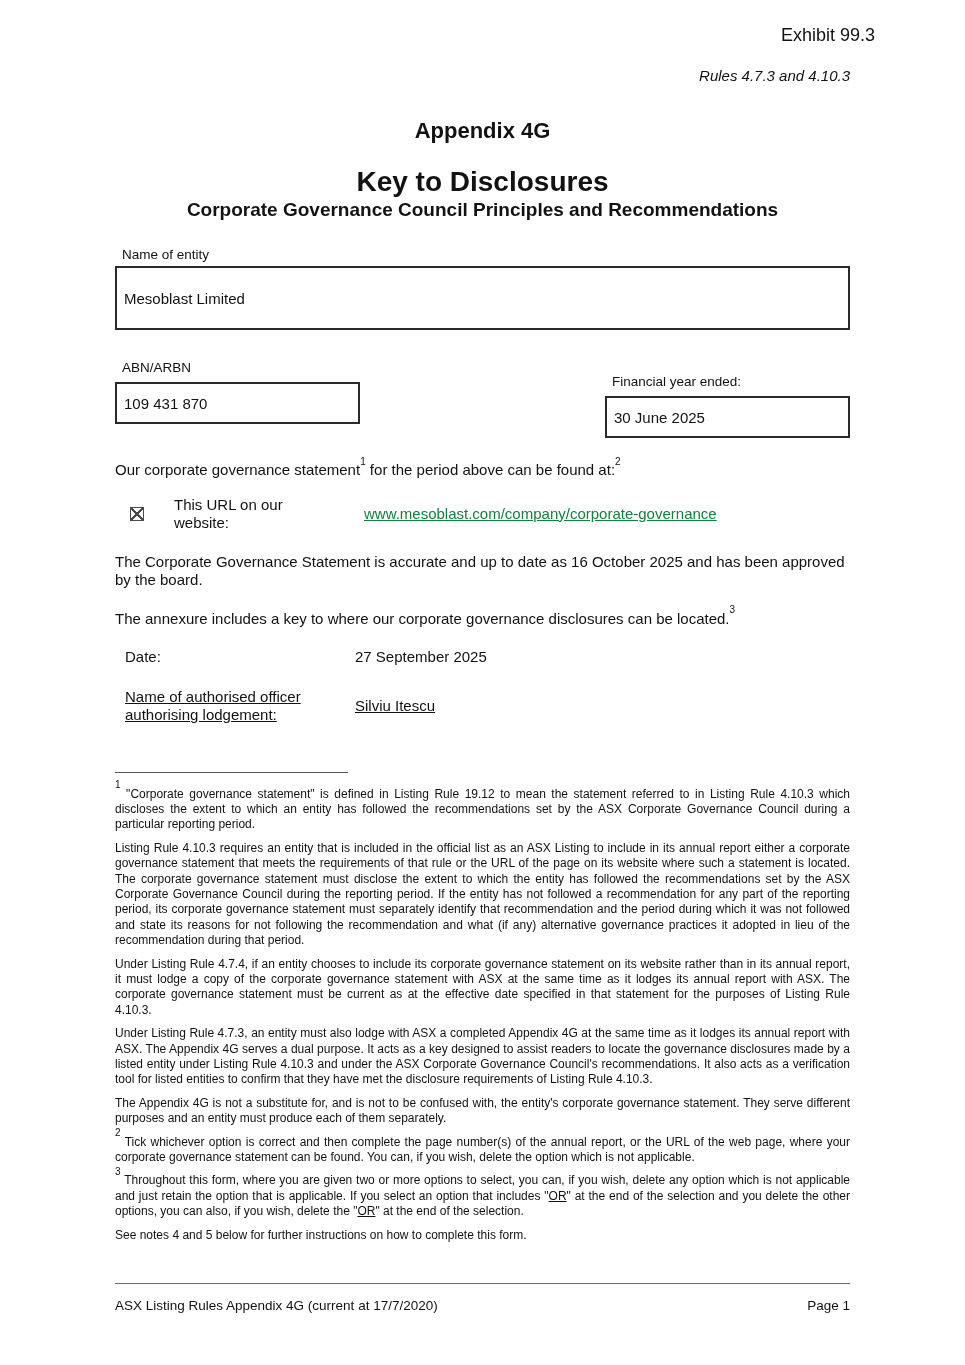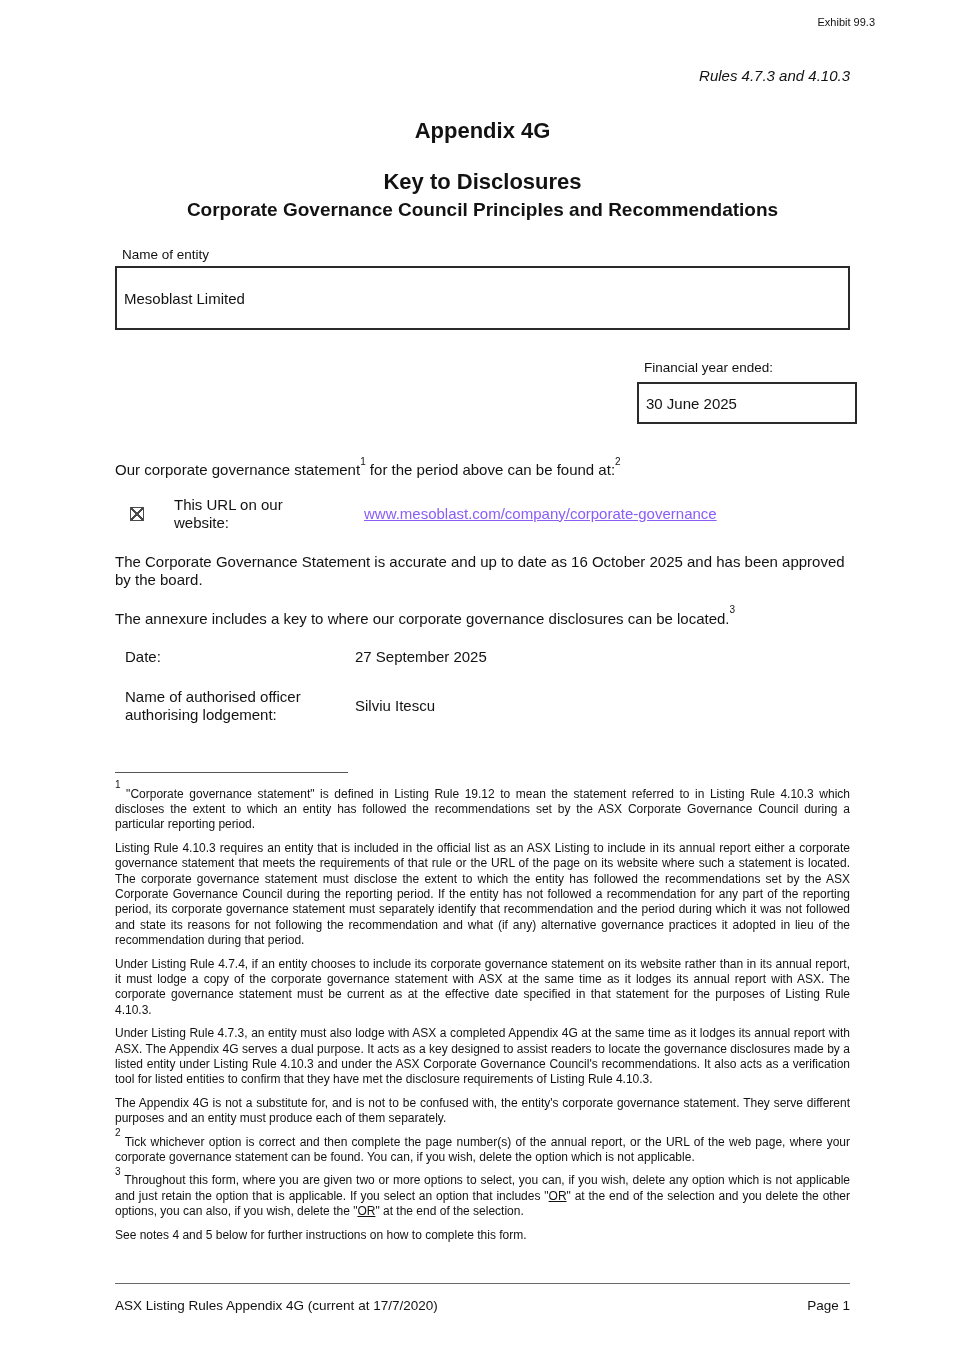--- a/index.html
+++ b/index.html
@@ -5,48 +5,48 @@
   * { margin: 0; padding: 0; box-sizing: border-box; }
   html, body { background: #ffffff; }
   body {
     width: 965px; height: 1365px;
     position: relative;
     overflow: hidden;
     font-family: "Liberation Sans", sans-serif;
     color: #121212;
   }
   .exhibit {
-    position: absolute; top: 16px; right: 90px;
-    font-size: 11px;
+    position: absolute; top: 25px; right: 90px;
+    font-size: 18px;
     margin-left: 20px;
   }
   .rules-ref {
     position: absolute; top: 67px; right: 115px;
     font-size: 15px; font-style: italic;
   }
   .content {
     padding: 118px 115px 0 115px;
   }
   .title   { text-align: center; font-size: 22px; font-weight: bold; line-height: 26px; }
-  .subtitle1 { text-align: center; font-size: 22px; font-weight: bold; line-height: 26px; margin-top: 25px; }
+  .subtitle1 { text-align: center; font-size: 28px; font-weight: bold; line-height: 26px; margin-top: 25px; }
   .subtitle2 { text-align: center; font-size: 19px; font-weight: bold; line-height: 23px; margin-top: 3px; }
 
   .field-label { font-size: 13.5px; line-height: 16px; }
   .entity-label { margin-top: 26px; padding-left: 7px; }
   .box {
     border: 2px solid #2a2a2a;
     display: flex; align-items: center;
     font-size: 15px;
     padding-left: 7px;
   }
   .entity-box { height: 64px; margin-top: 3px; }
 
   .two-col { position: relative; margin-top: 30px; height: 80px; }
   .col-left  { position: absolute; left: 0; top: 0; width: 245px; }
-  .col-right { position: absolute; left: 490px; top: 0; width: 220px; margin-left: 32px; }
+  .col-right { position: absolute; left: 490px; top: 14px; width: 245px; }
   .two-col .field-label { padding-left: 7px; }
   .small-box { height: 42px; margin-top: 6px; }
 
   .body-text { font-size: 15px; line-height: 18.5px; }
   .intro { margin-top: 21px; }
 
   sup.fnref {
     font-size: 10px;
     position: relative; top: -0.45em;
     line-height: 0;
@@ -61,28 +61,28 @@
     margin-left: 15px;
     flex: none;
   }
   .checkbox.checked {
     background:
       linear-gradient(to top right, transparent 45%, #4a4a4a 45%, #4a4a4a 55%, transparent 55%),
       linear-gradient(to top left,  transparent 45%, #4a4a4a 45%, #4a4a4a 55%, transparent 55%);
   }
   .opt-label { margin-left: 30px; width: 162px; }
   .opt-value { margin-left: 28px; }
-  a.gov-link { color: #8b5cf6; text-decoration: underline; }
+  a.gov-link { color: #15803d; text-decoration: underline; }
 
   .accuracy { margin-top: 20px; }
   .annexure { margin-top: 20px; }
 
   .kv-row { display: flex; align-items: center; }
   .kv-row-date { margin-top: 20px; }
-  .kv-row-officer { margin-top: 21px; }
+  .kv-row-officer { margin-top: 21px; text-decoration: underline; }
   .kv-label { padding-left: 10px; width: 240px; }
   .kv-value { }
 
   .fn-separator {
     margin-top: 47px;
     width: 233px;
     border-top: 1.5px solid #555555;
   }
   .footnotes {
     margin-top: 14px;
@@ -114,20 +114,26 @@
   <div class="title">Appendix 4G</div>
   <div class="subtitle1">Key to Disclosures</div>
   <div class="subtitle2">Corporate Governance Council Principles and Recommendations</div>
 
   <div class="field-label entity-label">Name of entity</div>
   <div class="box entity-box">
     <span>Mesoblast Limited</span>
   </div>
 
   <div class="two-col">
+    <div class="col-left">
+      <div class="field-label">ABN/ARBN</div>
+      <div class="box small-box">
+        <span>109 431 870</span>
+      </div>
+    </div>
     <div class="col-right">
       <div class="field-label">Financial year ended:</div>
       <div class="box small-box">
         <span>30 June 2025</span>
       </div>
     </div>
   </div>
 
   <p class="body-text intro"><span>Our corporate governance statement</span><sup class="fnref">1</sup><span> for the period above can be found at:</span><sup class="fnref">2</sup></p>
 

